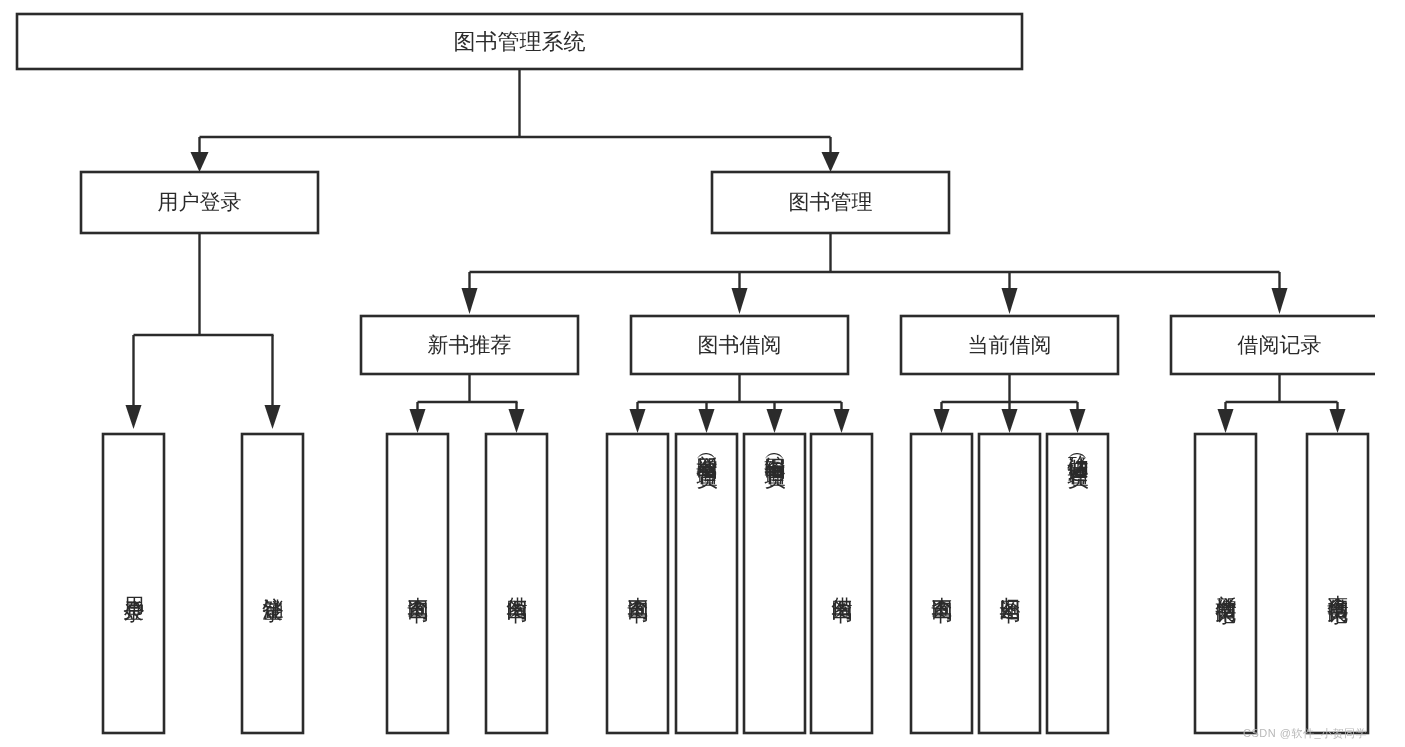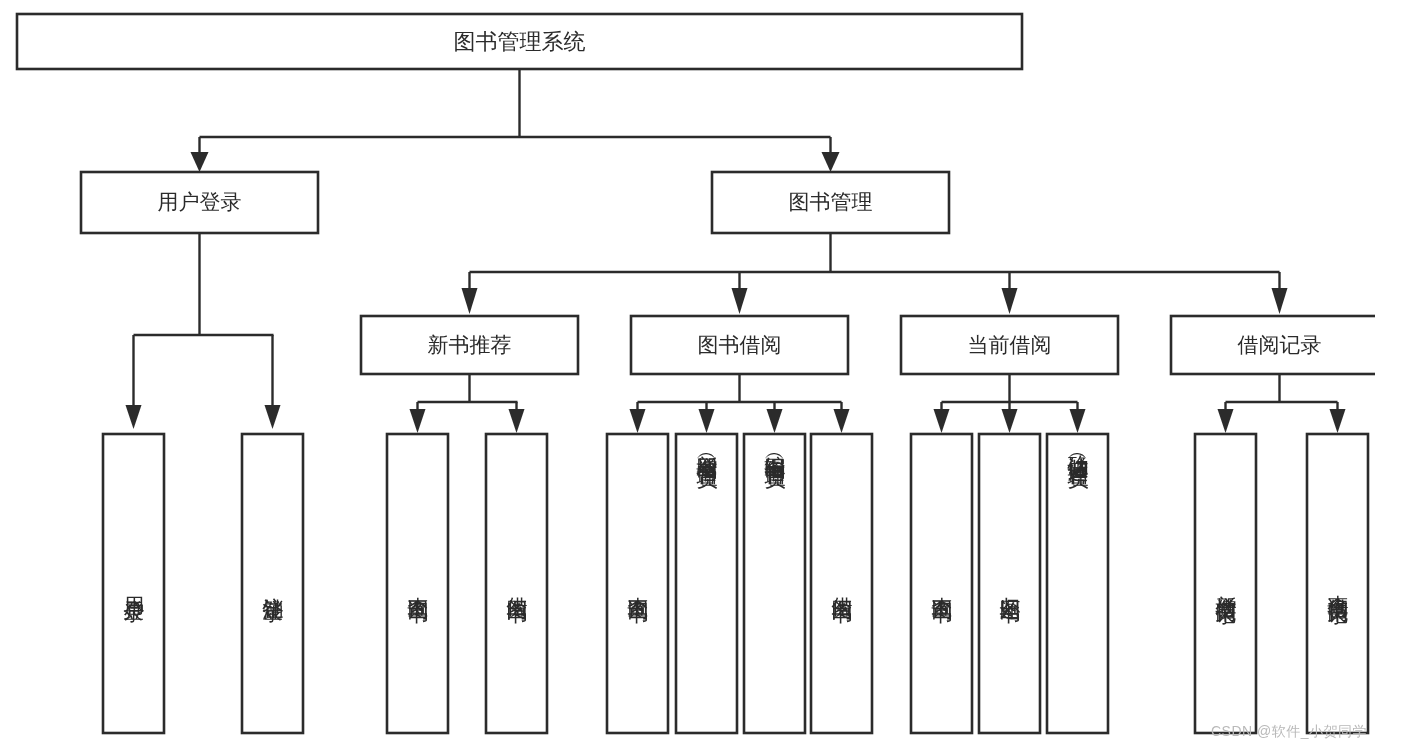--- a/index.html
+++ b/index.html
@@ -64,21 +64,21 @@
     line-height: 1.18;
     letter-spacing: 2px;
     color: #2b2b2b;
     white-space: nowrap;
   }
   .watermark {
     position: absolute;
     right: 8px;
     bottom: 6px;
     font-family: "Liberation Sans", "DejaVu Sans", sans-serif;
-    font-size: 14px;
+    font-size: 11px;
     color: #b9b9b9;
     letter-spacing: 0.5px;
     white-space: nowrap;
   }
 </style>
 </head>
 <body>
 
 <div id="diagram-root">
 

